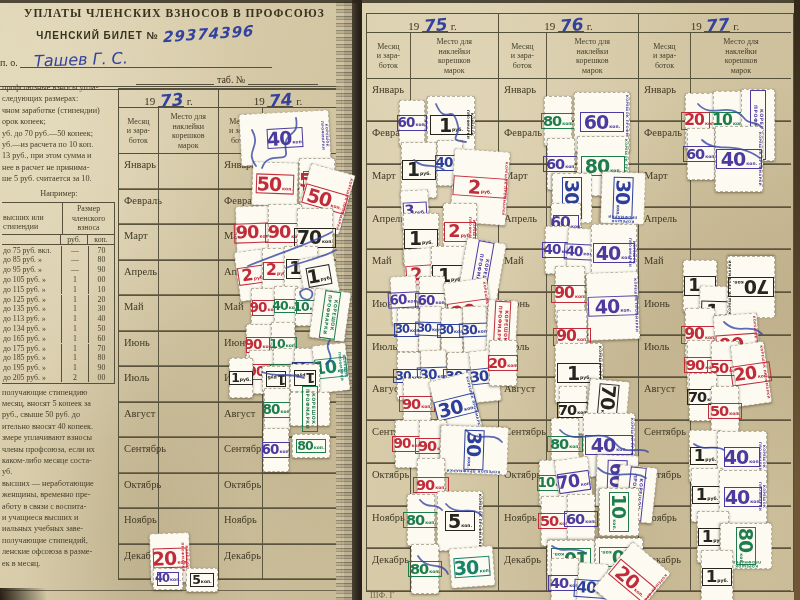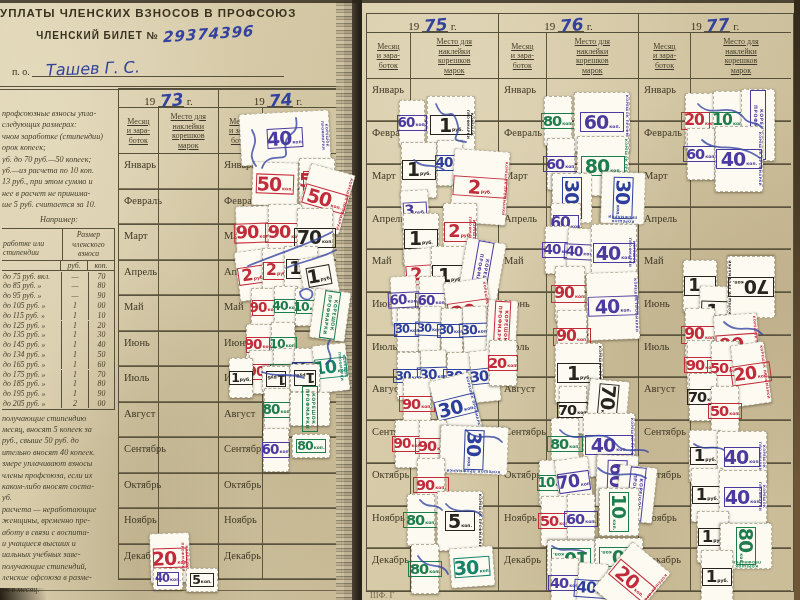--- a/index.html
+++ b/index.html
@@ -20,32 +20,32 @@
   .fringe{position:absolute;left:336px;top:0;bottom:0;width:18px;opacity:.9;
     background:repeating-linear-gradient(0deg,#b9ad8e 0 2px,#89806a 2px 3px,#cec2a2 3px 6px,#9a9078 6px 7px);}
   .gap{position:absolute;left:352px;top:0;bottom:0;width:10px;background:linear-gradient(90deg,#4a4030,#27211a 70%);}
   .edge-top{position:absolute;left:0;top:0;right:0;height:3px;background:#2c2418;opacity:.8;}
   .edge-right{position:absolute;right:0;top:0;bottom:0;width:6px;background:linear-gradient(180deg,#33291a,#6e5637 80%);}
   .corner-bl{position:absolute;left:0;bottom:0;width:46px;height:12px;background:linear-gradient(80deg,#241d12,rgba(36,29,18,0));}
 
   
   .hdr{position:absolute;left:0;top:4px;width:100%;}
   .org{font-family:"Liberation Sans",sans-serif;font-weight:bold;font-size:10px;letter-spacing:5px;text-align:center;width:260px;color:#38321f;}
-  .title{font-family:Liberation Sans, sans-serif;font-weight:bold;font-size:11.5px;letter-spacing:1px;color:#38321f;margin-top:3px;white-space:nowrap;}
+  .title{font-family:Liberation Serif, serif;font-weight:bold;font-size:11.5px;letter-spacing:1px;color:#38321f;margin-top:3px;white-space:nowrap;margin-left:24px;}
   .billet{font-family:"Liberation Sans",sans-serif;font-weight:bold;font-size:10px;letter-spacing:1px;color:#38321f;margin-top:6px;text-align:right;padding-right:90px;}
   .hand{font-family:"DejaVu Sans",sans-serif;font-style:italic;color:#33429e;}
   .billet-num{font-size:15px;display:inline-block;transform:rotate(-4deg) skewX(-6deg);letter-spacing:1px;}
-  .po-line{margin-top:21px;font-size:10px;padding-left:12px;color:#38321f;}
+  .po-line{margin-top:12px;font-size:10px;padding-left:0;color:#38321f;}
   .write-line{display:inline-block;border-bottom:1px solid #56503c;position:relative;vertical-align:bottom;}
   .name-hand{position:absolute;left:14px;bottom:-2px;font-size:16px;white-space:nowrap;transform:rotate(-2deg);}
   .tab-line{margin-top:6px;font-size:10px;text-align:right;padding-right:26px;color:#38321f;}
   .topline{position:absolute;left:0;top:86px;width:340px;border-top:1px solid #57503c;border-bottom:1px solid #57503c;height:2px;}
 
   
-  .info{position:absolute;left:2px;top:108px;width:114px;font-size:8.2px;line-height:11.4px;color:#46402c;font-style:italic;}
+  .info{position:absolute;left:2px;top:82px;width:114px;font-size:8.2px;line-height:11.4px;color:#46402c;}
   .info .ln{white-space:nowrap;overflow:hidden;}
   .ex{text-align:center;margin:3px 0 3px;}
   .rate{border:1px solid #57503c;border-left:0;width:112px;font-size:7.8px;line-height:9.6px;color:#46402c;}
   .rate-head{display:flex;border-bottom:1px solid #57503c;}
   .rh1{width:58px;padding:2px 1px;white-space:pre-line;border-right:1px solid #57503c;display:flex;align-items:flex-end;}
   .rh2{flex:1;text-align:center;white-space:pre-line;padding:1px 0;}
   .rate-sub{display:flex;border-bottom:1px solid #57503c;}
   .rs0{width:58px;border-right:1px solid #57503c;}
   .rs1{width:26px;text-align:center;border-right:1px solid #57503c;}
   .rs2{flex:1;text-align:center;}
@@ -56,21 +56,21 @@
   .below{margin-top:3px;}
 
   
   .dues-table{position:absolute;display:flex;border:1.5px solid #55503a;background:rgba(0,0,0,0);}
   .yg{display:flex;flex-direction:column;border-right:1.5px solid #55503a;box-sizing:border-box;}
   .yg:last-child{border-right:0;}
   .yg-year{flex:0 0 auto;border-bottom:1.5px solid #55503a;text-align:center;font-size:11px;color:#3c3523;padding-top:5px;}
   .yy{display:inline-block;position:relative;}
   .yy .write-line{width:26px;height:12px;}
   .hand-year{position:absolute;left:2px;bottom:-3px;font-size:17px;font-weight:bold;transform:rotate(-5deg);}
-  .yg-heads{flex:0 0 auto;display:flex;border-bottom:1.5px solid #55503a;text-decoration:underline;}
+  .yg-heads{flex:0 0 auto;display:flex;border-bottom:1.5px solid #55503a;}
   .hm,.hp{font-size:8px;line-height:1.2;text-align:center;white-space:pre-line;color:#46402c;padding:4px 0 3px;box-sizing:border-box;display:flex;align-items:center;justify-content:center;}
   .hm{border-right:1px solid #5a5440;}
   .yg-rows{flex:1;display:flex;flex-direction:column;}
   .mrow{flex:1;display:flex;border-bottom:1px solid #5a5440;box-shadow:inset 0 -5px 0 -4px rgba(95,85,60,.75);}
   .mrow:last-child{border-bottom:0;}
   .mc{border-right:1px solid #5a5440;font-size:10.5px;color:#423b28;padding:5px 0 0 5px;box-sizing:border-box;}
   .pc{flex:1;}
 
   .fam{position:absolute;left:6px;top:0px;font-size:10.5px;color:#38321f;width:420px;}
   .fam .write-line{width:330px;height:10px;}
@@ -97,39 +97,44 @@
       <div class="billet">
         <span>ЧЛЕНСКИЙ БИЛЕТ №</span>
         <span class="hand billet-num">29374396</span>
       </div>
       <div class="po-line">
         <span>п.  о.</span>
         <span class="write-line" style="width:252px;height:12px;">
           <span class="hand name-hand">Ташев  Г.  С.</span>
         </span>
       </div>
+      <div class="tab-line">
+        <span class="write-line" style="width:78px;height:10px;"></span>
+        <span>таб.  №</span>
+        <span class="write-line" style="width:70px;height:10px;"></span>
+      </div>
     </div>
     <div class="topline"></div>
 
     <div class="info">
       <div id="intro-lines">
           <div class="ln">профсоюзные взносы упла-</div>
           <div class="ln">следующих размерах:</div>
           <div class="ln">чном заработке (стипендии)</div>
           <div class="ln">орок копеек;</div>
           <div class="ln">уб. до 70 руб.—50 копеек;</div>
           <div class="ln">уб.—из расчета по 10 коп.</div>
           <div class="ln">13 руб., при этом сумма и</div>
           <div class="ln">нее в расчет не принима-</div>
           <div class="ln">ше 5 руб. считается за 10.</div>
         </div>
       <div class="ex">Например:</div>
       <div class="rate">
         <div class="rate-head">
-          <div class="rh1" style="white-space: pre-line;">работке или
+          <div class="rh1" style="white-space: pre-line;">высших или
 стипендии</div>
           <div class="rh2" style="white-space: pre-line;">Размер
 членского
 взноса</div>
         </div>
         <div class="rate-sub">
           <div class="rs0"></div>
           <div class="rs1">руб.</div>
           <div class="rs2">коп.</div>
         </div>
@@ -163,21 +168,21 @@
               <div class="rc0">до 125 руб.  »</div>
               <div class="rc1">1</div>
               <div class="rc2">20</div>
             </div>
             <div class="rrow">
               <div class="rc0">до 135 руб.  »</div>
               <div class="rc1">1</div>
               <div class="rc2">30</div>
             </div>
             <div class="rrow">
-              <div class="rc0">до 145 руб.  »</div>
+              <div class="rc0">до 113 руб.  »</div>
               <div class="rc1">1</div>
               <div class="rc2">40</div>
             </div>
             <div class="rrow">
               <div class="rc0">до 134 руб.  »</div>
               <div class="rc1">1</div>
               <div class="rc2">50</div>
             </div>
             <div class="rrow">
               <div class="rc0">до 165 руб.  »</div>
@@ -206,23 +211,23 @@
             </div>
           </div>
       </div>
       <div id="bottom-lines" class="below">
           <div class="ln">получающие  стипендию</div>
           <div class="ln">месяц, вносят 5 копеек за</div>
           <div class="ln">руб.,  свыше  50  руб.  до</div>
           <div class="ln">ительно вносят 40 копеек.</div>
           <div class="ln">змере уплачивают взносы</div>
           <div class="ln">члены профсоюза, если их</div>
-          <div class="ln">каком-либо вносят соста-</div>
+          <div class="ln">каком-либо месяце соста-</div>
           <div class="ln">уб.</div>
-          <div class="ln">расчета — неработающие</div>
+          <div class="ln">высших — неработающие</div>
           <div class="ln">женщины,  временно  пре-</div>
           <div class="ln">аботу в связи с воспита-</div>
           <div class="ln">и  учащиеся  высших  и</div>
           <div class="ln">иальных  учебных  заве-</div>
           <div class="ln">получающие   стипендий,</div>
           <div class="ln">ленские офсоюза в разме-</div>
           <div class="ln">ек в месяц.</div>
         </div>
     </div>
 

